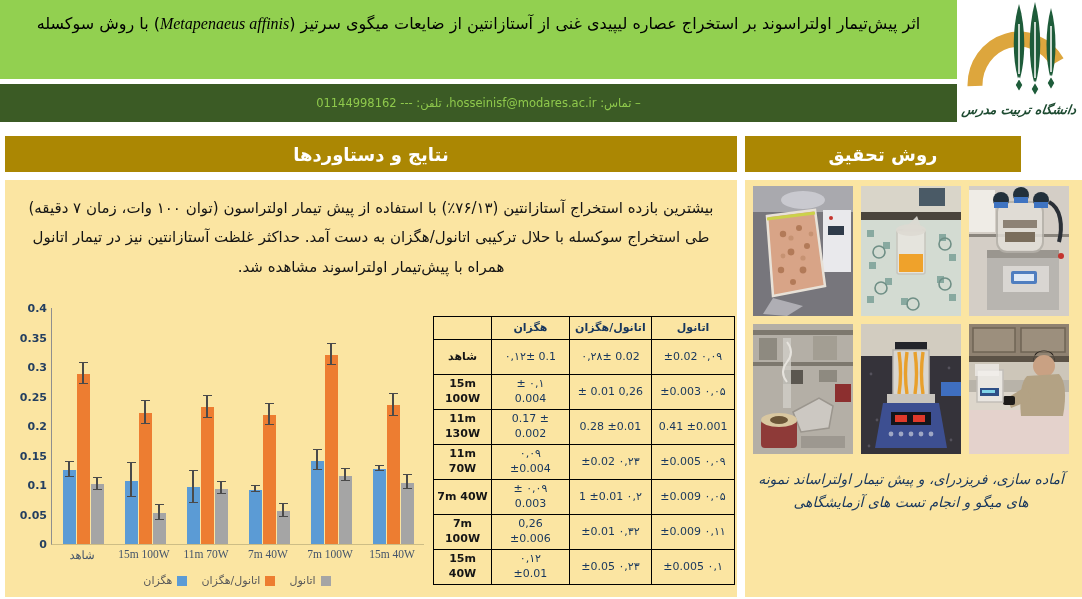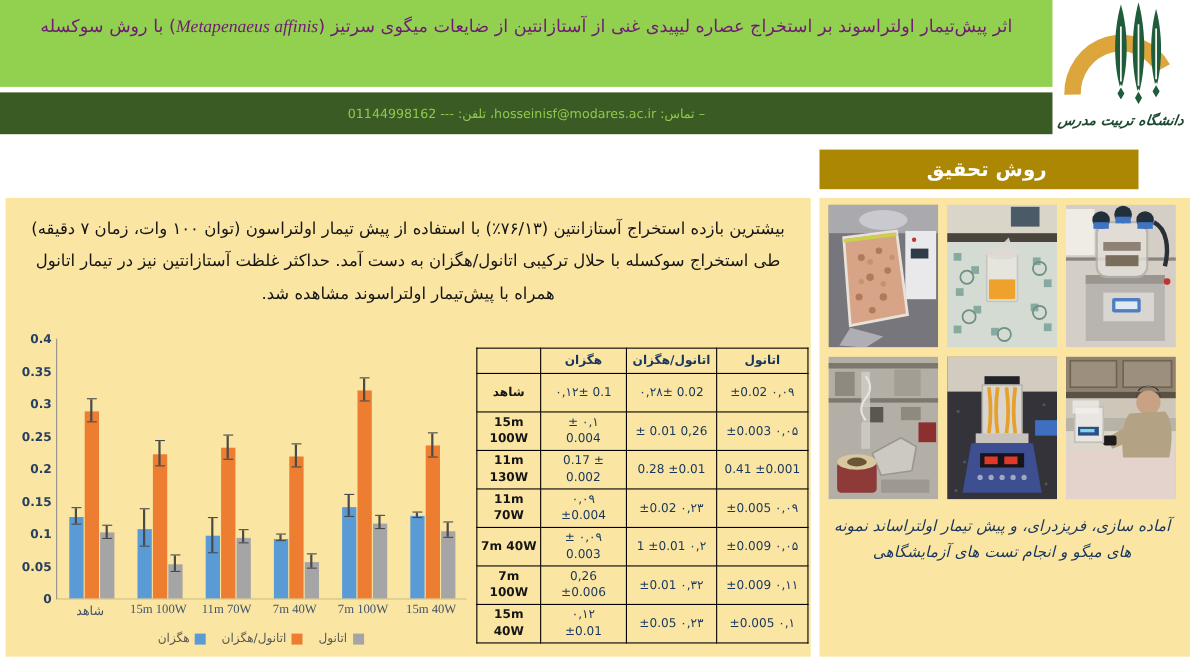--- a/index.html
+++ b/index.html
@@ -3,38 +3,38 @@
 <meta charset="utf-8">
 <style>
   html,body{margin:0;padding:0;background:#ffffff;}
   body{width:1082px;height:599px;position:relative;overflow:hidden;
        font-family:"DejaVu Sans",sans-serif;}
   .page{position:absolute;inset:0;}
 
   
   .title-bar{position:absolute;left:0;top:0;width:957px;height:79px;background:#92d050;
              display:flex;align-items:flex-start;justify-content:center;}
-  .title{direction:rtl;text-align:center;color:#701a75;font-size:16px;line-height:1.5;
+  .title{direction:rtl;text-align:center;color:#000000;font-size:16px;line-height:1.5;
          padding:12px 30px 0 30px;}
   .species{font-family:"Liberation Serif",serif;font-style:italic;font-size:16px;}
   .authors-bar{position:absolute;left:0;top:84px;width:957px;height:38px;background:#3b5b25;
                direction:rtl;display:flex;align-items:center;justify-content:center;gap:7px;}
   .authors{color:#92d050;font-weight:bold;font-size:14.5px;}
   .contact{color:#8fc94c;font-size:11.5px;}
   .logo{position:absolute;left:957px;top:0;width:125px;height:132px;background:#fff;
         display:flex;flex-direction:column;align-items:center;justify-content:flex-start;}
   .logo svg{display:block;}
   .logo-text{direction:rtl;color:#1c4a30;font-size:12.5px;font-weight:bold;font-style:italic;
              margin-top:-6px;white-space:nowrap;transform:skewX(-8deg);}
 
   
   .sec-head{position:absolute;height:36px;background:#ab8703;color:#fff;font-weight:bold;
             font-size:18px;display:flex;align-items:center;justify-content:center;direction:rtl;}
   .sec-head.left{left:5px;top:136px;width:732px;}
-  .sec-head.right{left:745px;top:136px;width:276px;padding-left:14px;}
+  .sec-head.right{left:745px;top:136px;width:276px;}
   .panel-body{position:absolute;top:180px;height:417px;background:#fbe5a2;}
   .panel-body.left{left:5px;width:732px;}
   .panel-body.right{left:745px;width:380px;font-style:italic;}
 
   
   .summary{direction:rtl;text-align:center;margin:0;padding:14px 22px 0 22px;
            color:#141414;font-size:15px;line-height:1.95;}
 
   
   .chart{position:absolute;left:6px;top:118px;width:420px;height:292px;}
@@ -96,20 +96,21 @@
         <path d="M58 4 C51 28 51 60 58 82 C65 60 65 28 58 4 Z" fill="#1e5c3a"></path>
         <path d="M74 2 C67 28 67 62 74 86 C81 62 81 28 74 2 Z" fill="#1e5c3a"></path>
         <path d="M90 8 C84 30 84 60 90 80 C96 60 96 30 90 8 Z" fill="#1e5c3a"></path>
         <path d="M58 24 L58 74 M74 22 L74 78 M90 26 L90 72" stroke="#f3f6f2" stroke-width="1.6"></path>
         <path d="M58 78 l4 7 -4 7 -4 -7 Z M74 82 l4 7 -4 7 -4 -7 Z M90 76 l4 7 -4 7 -4 -7 Z" fill="#1e5c3a" stroke="#ffffff" stroke-width="1.4"></path>
       </g>
     </svg>
     <div class="logo-text">دانشگاه تربیت مدرس</div>
   </div>
 
+  <div class="sec-head left">نتایج و دستاوردها</div>
   <div class="panel-body left">
     <p class="summary">بیشترین بازده استخراج آستازانتین (۷۶/۱۳٪) با استفاده از پیش تیمار اولتراسون (توان ۱۰۰ وات، زمان ۷ دقیقه) طی استخراج سوکسله با حلال ترکیبی اتانول/هگزان به دست آمد. حداکثر غلظت آستازانتین نیز در تیمار اتانول همراه با پیش‌تیمار اولتراسوند مشاهده شد.</p>
 
     <div class="chart">
       <div class="yaxis">
           <div class="ytick" style="top: 240px;">0</div>
           <div class="ytick" style="top: 210.5px;">0.05</div>
           <div class="ytick" style="top: 181px;">0.1</div>
           <div class="ytick" style="top: 151.5px;">0.15</div>
           <div class="ytick" style="top: 122px;">0.2</div>

